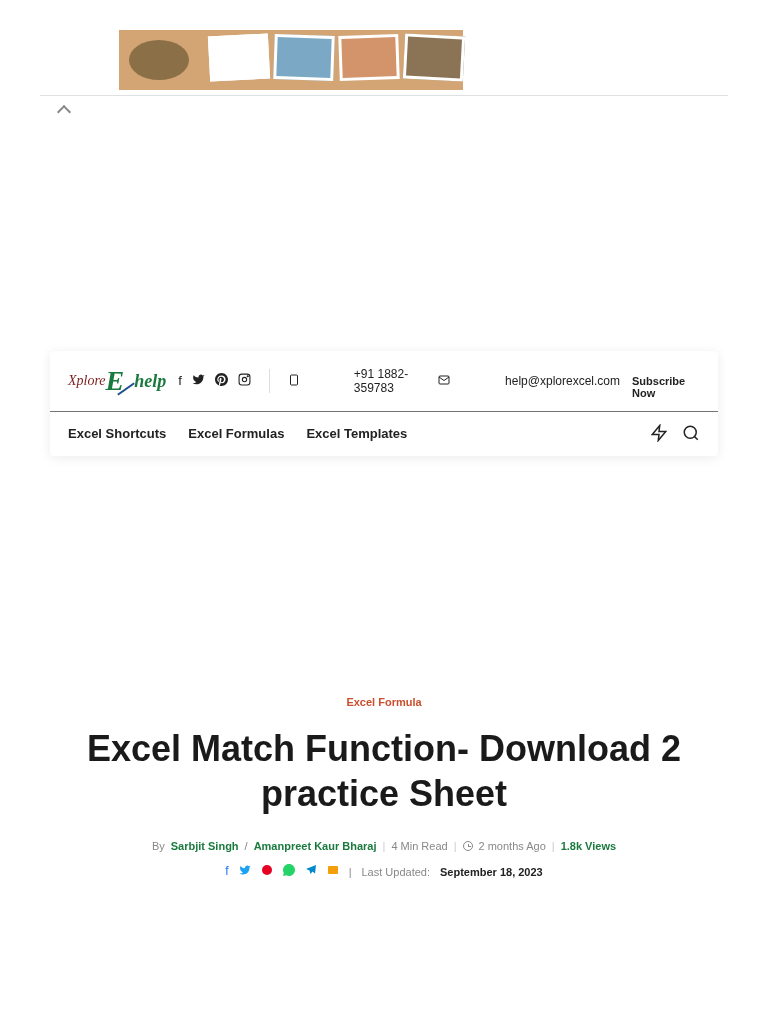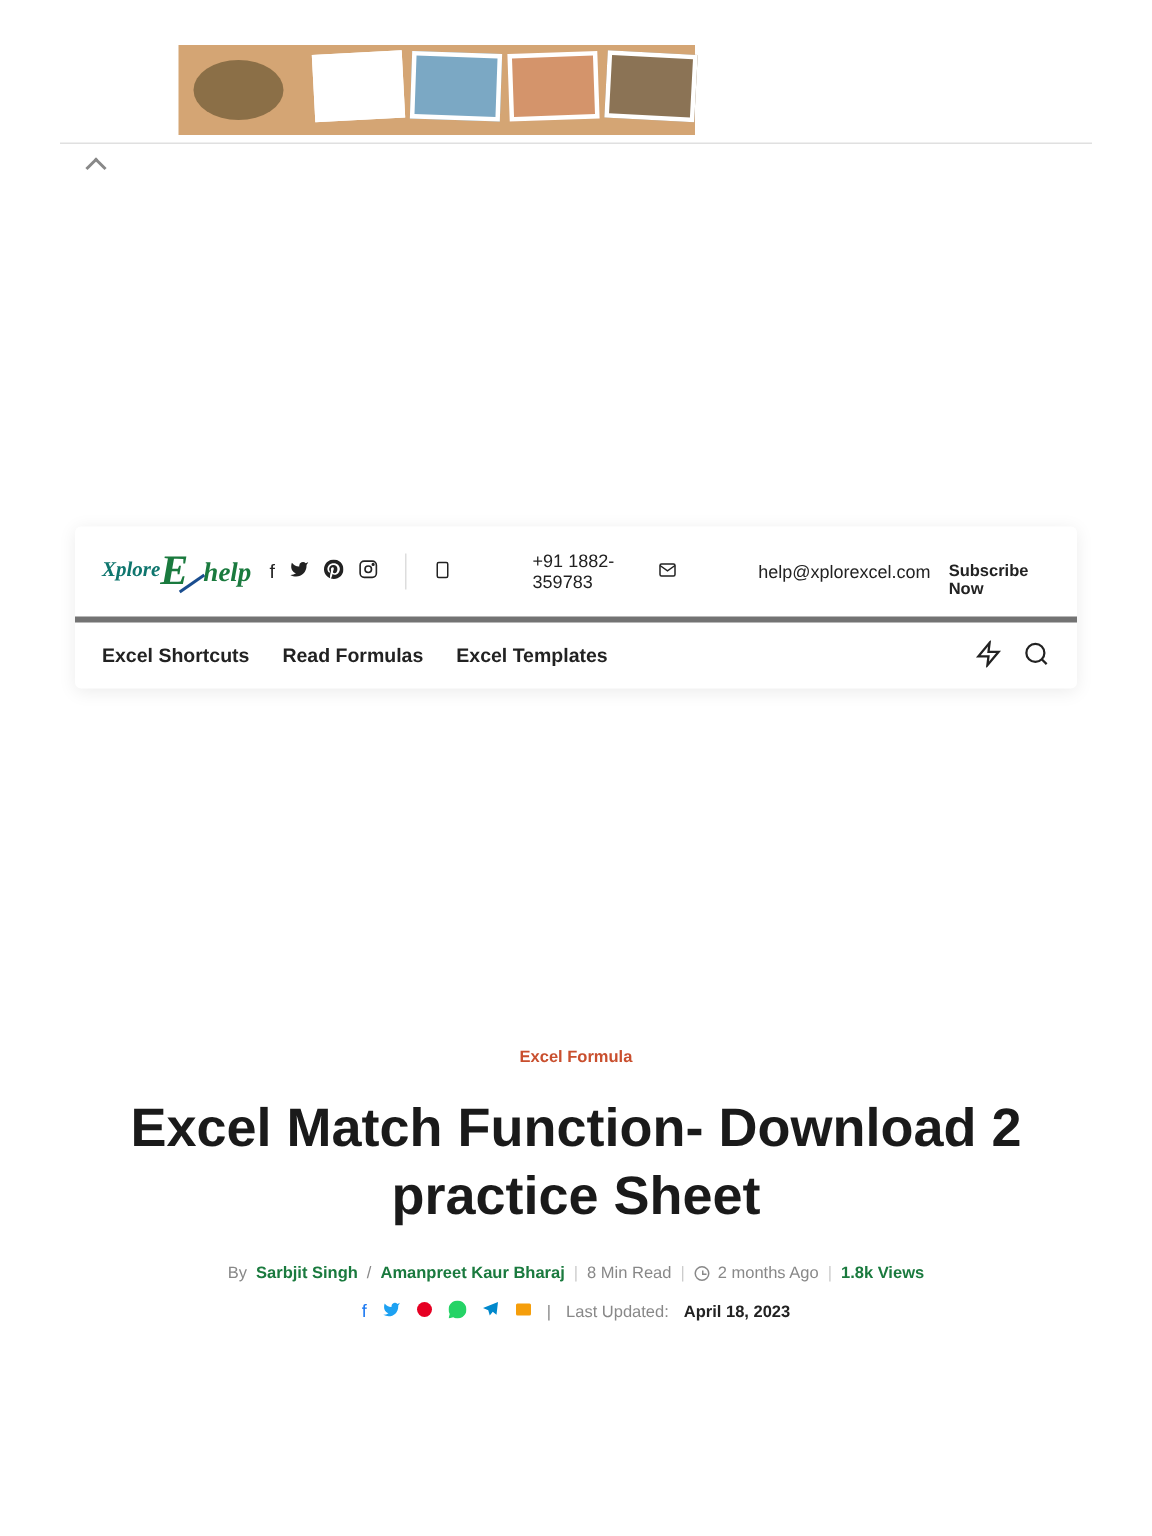--- a/index.html
+++ b/index.html
@@ -15,35 +15,35 @@
 
 .divider-row { border-top: 1px solid #e0e0e0; margin: 0 40px; padding-top: 5px; }
 .chevron-up { width: 20px; height: 20px; margin-left: 15px; position: relative; }
 .chevron-up::before { content: ''; position: absolute; width: 8px; height: 8px; border-left: 2px solid #888; border-top: 2px solid #888; transform: rotate(45deg); top: 6px; left: 4px; }
 
 .ad-space { height: 230px; }
 
 .header-card { margin: 0 50px; background: #fff; box-shadow: 0 2px 12px rgba(0,0,0,0.08); border-radius: 4px; }
 .header-top { display: flex; align-items: center; padding: 12px 18px; gap: 12px; }
 .logo { display: flex; align-items: center; font-family: Georgia, serif; font-style: italic; }
-.logo-xplore { color: #0f766e; font-size: 14px; font-weight: bold; }
+.logo-xplore { color: #7f1d1d; font-size: 14px; font-weight: normal; }
 .logo-e { font-size: 28px; color: #1a7a3e; font-weight: bold; position: relative; }
 .logo-excel { color: #1a7a3e; font-size: 18px; font-weight: bold; margin-left: -2px; }
 .logo-magnify { width: 20px; height: 2px; background: #1a4d8f; transform: rotate(-35deg); margin-top: 16px; margin-left: -8px; }
 
 .social-icons { display: flex; gap: 10px; color: #222; }
 .social-icons span { cursor: pointer; font-size: 13px; }
 .vdiv { width: 1px; height: 24px; background: #ddd; margin: 0 6px; }
 
 .contact { display: flex; align-items: center; gap: 6px; font-size: 12px; color: #222; }
 .contact a { color: #222; text-decoration: none; margin-left: 48px; }
 .phone-icon, .mail-icon { font-size: 12px; }
 .subscribe { font-size: 11px; color: #222; font-weight: 600; margin-left: auto; text-decoration: none; margin-top: 12px; }
 
-.header-nav { display: flex; align-items: center; padding: 12px 18px 14px; gap: 22px; border-top: 4px solid #737373; }
+.header-nav { display: flex; align-items: center; padding: 12px 18px 14px; gap: 22px; border-top: 1px solid #737373; }
 .nav-item { font-size: 13px; font-weight: 600; color: #222; cursor: pointer; text-decoration: none; }
 .nav-right { margin-left: auto; display: flex; gap: 14px; align-items: center; }
 .bolt-icon, .search-icon { width: 18px; height: 18px; cursor: pointer; }
 .bolt-icon svg, .search-icon svg { width: 100%; height: 100%; stroke: #222; fill: none; stroke-width: 2; }
 
 .content-space { height: 240px; }
 
 .article { text-align: center; padding: 0 40px; }
 .breadcrumb { font-size: 11px; color: #888; margin-bottom: 18px; }
 .breadcrumb a { color: #1a7a3e; text-decoration: none; }
@@ -136,21 +136,21 @@
             <rect x="2" y="4" width="20" height="16" rx="2"></rect>
             <polyline points="2,6 12,13 22,6"></polyline>
           </svg>
       </span>
       <a>help@xplorexcel.com</a>
     </div>
     <a class="subscribe">Subscribe Now</a>
   </div>
   <div class="header-nav">
     <a class="nav-item">Excel Shortcuts</a>
-    <a class="nav-item">Read Formulas</a>
+    <a class="nav-item">Excel Formulas</a>
     <a class="nav-item">Excel Templates</a>
     <div class="nav-right">
       <span class="bolt-icon">
         <svg viewBox="0 0 24 24">
             <polygon points="13 2 3 14 12 14 11 22 21 10 12 10 13 2"></polygon>
           </svg>
       </span>
       <span class="search-icon">
         <svg viewBox="0 0 24 24">
             <circle cx="11" cy="11" r="8"></circle>
@@ -167,21 +167,21 @@
   <div class="category">
     <a>Excel Formula</a>
   </div>
   <h1 class="title">Excel Match Function- Download 2 practice Sheet</h1>
   <div class="meta">
     <span class="by">By</span>
     <a>Sarbjit Singh</a>
     <span>/</span>
     <a>Amanpreet Kaur Bharaj</a>
     <span class="sep2">|</span>
-    <span>8 Min Read</span>
+    <span>4 Min Read</span>
     <span class="sep2">|</span>
     <span class="clock-icon"></span>
     <span>2 months Ago</span>
     <span class="sep2">|</span>
     <a>1.8k Views</a>
   </div>
   <div class="share-row">
     <div class="share-icons">
       <span class="fb">f</span>
       <span class="tw">
@@ -205,17 +205,17 @@
           </svg>
       </span>
       <span class="em">
         <svg width="12" height="12" viewBox="0 0 24 24" fill="#f59e0b">
             <rect x="2" y="4" width="20" height="16" rx="2"></rect>
           </svg>
       </span>
     </div>
     <span class="sep2">|</span>
     <span>Last Updated:</span>
-    <span class="updated-date">April 18, 2023</span>
+    <span class="updated-date">September 18, 2023</span>
   </div>
 </div>
 
 <div class="bottom-space"></div>
 
 </body></html>

